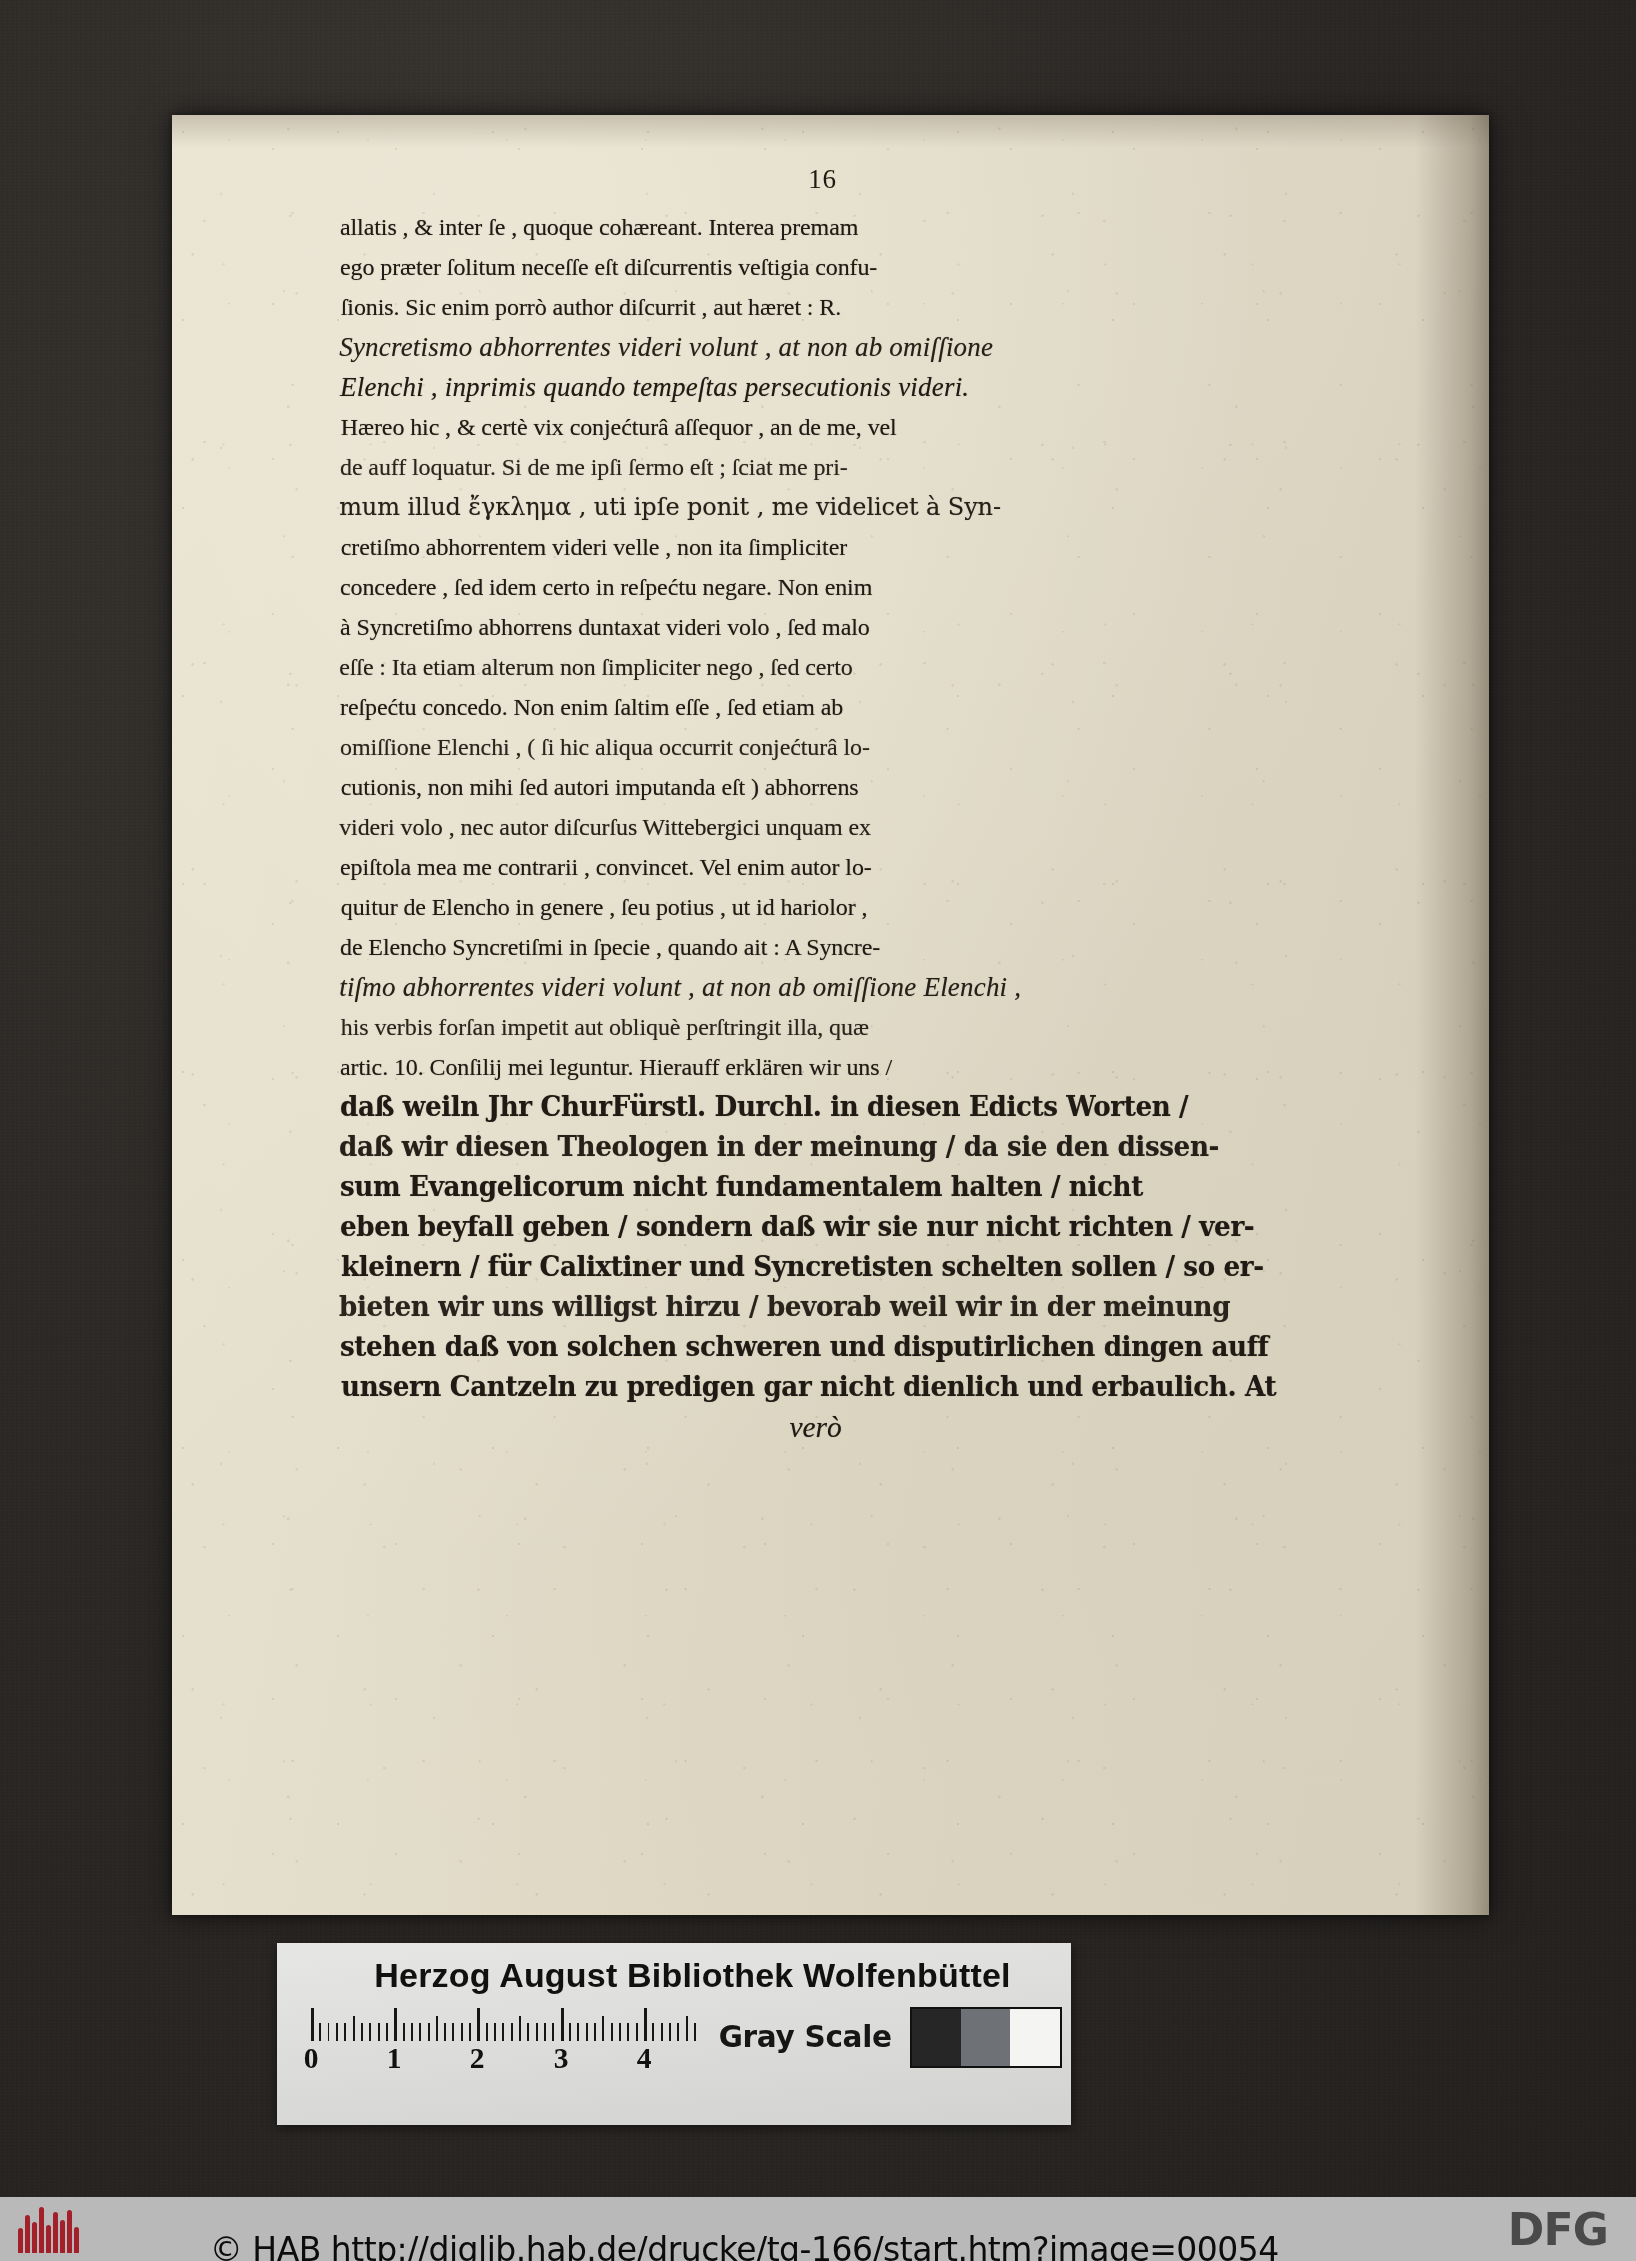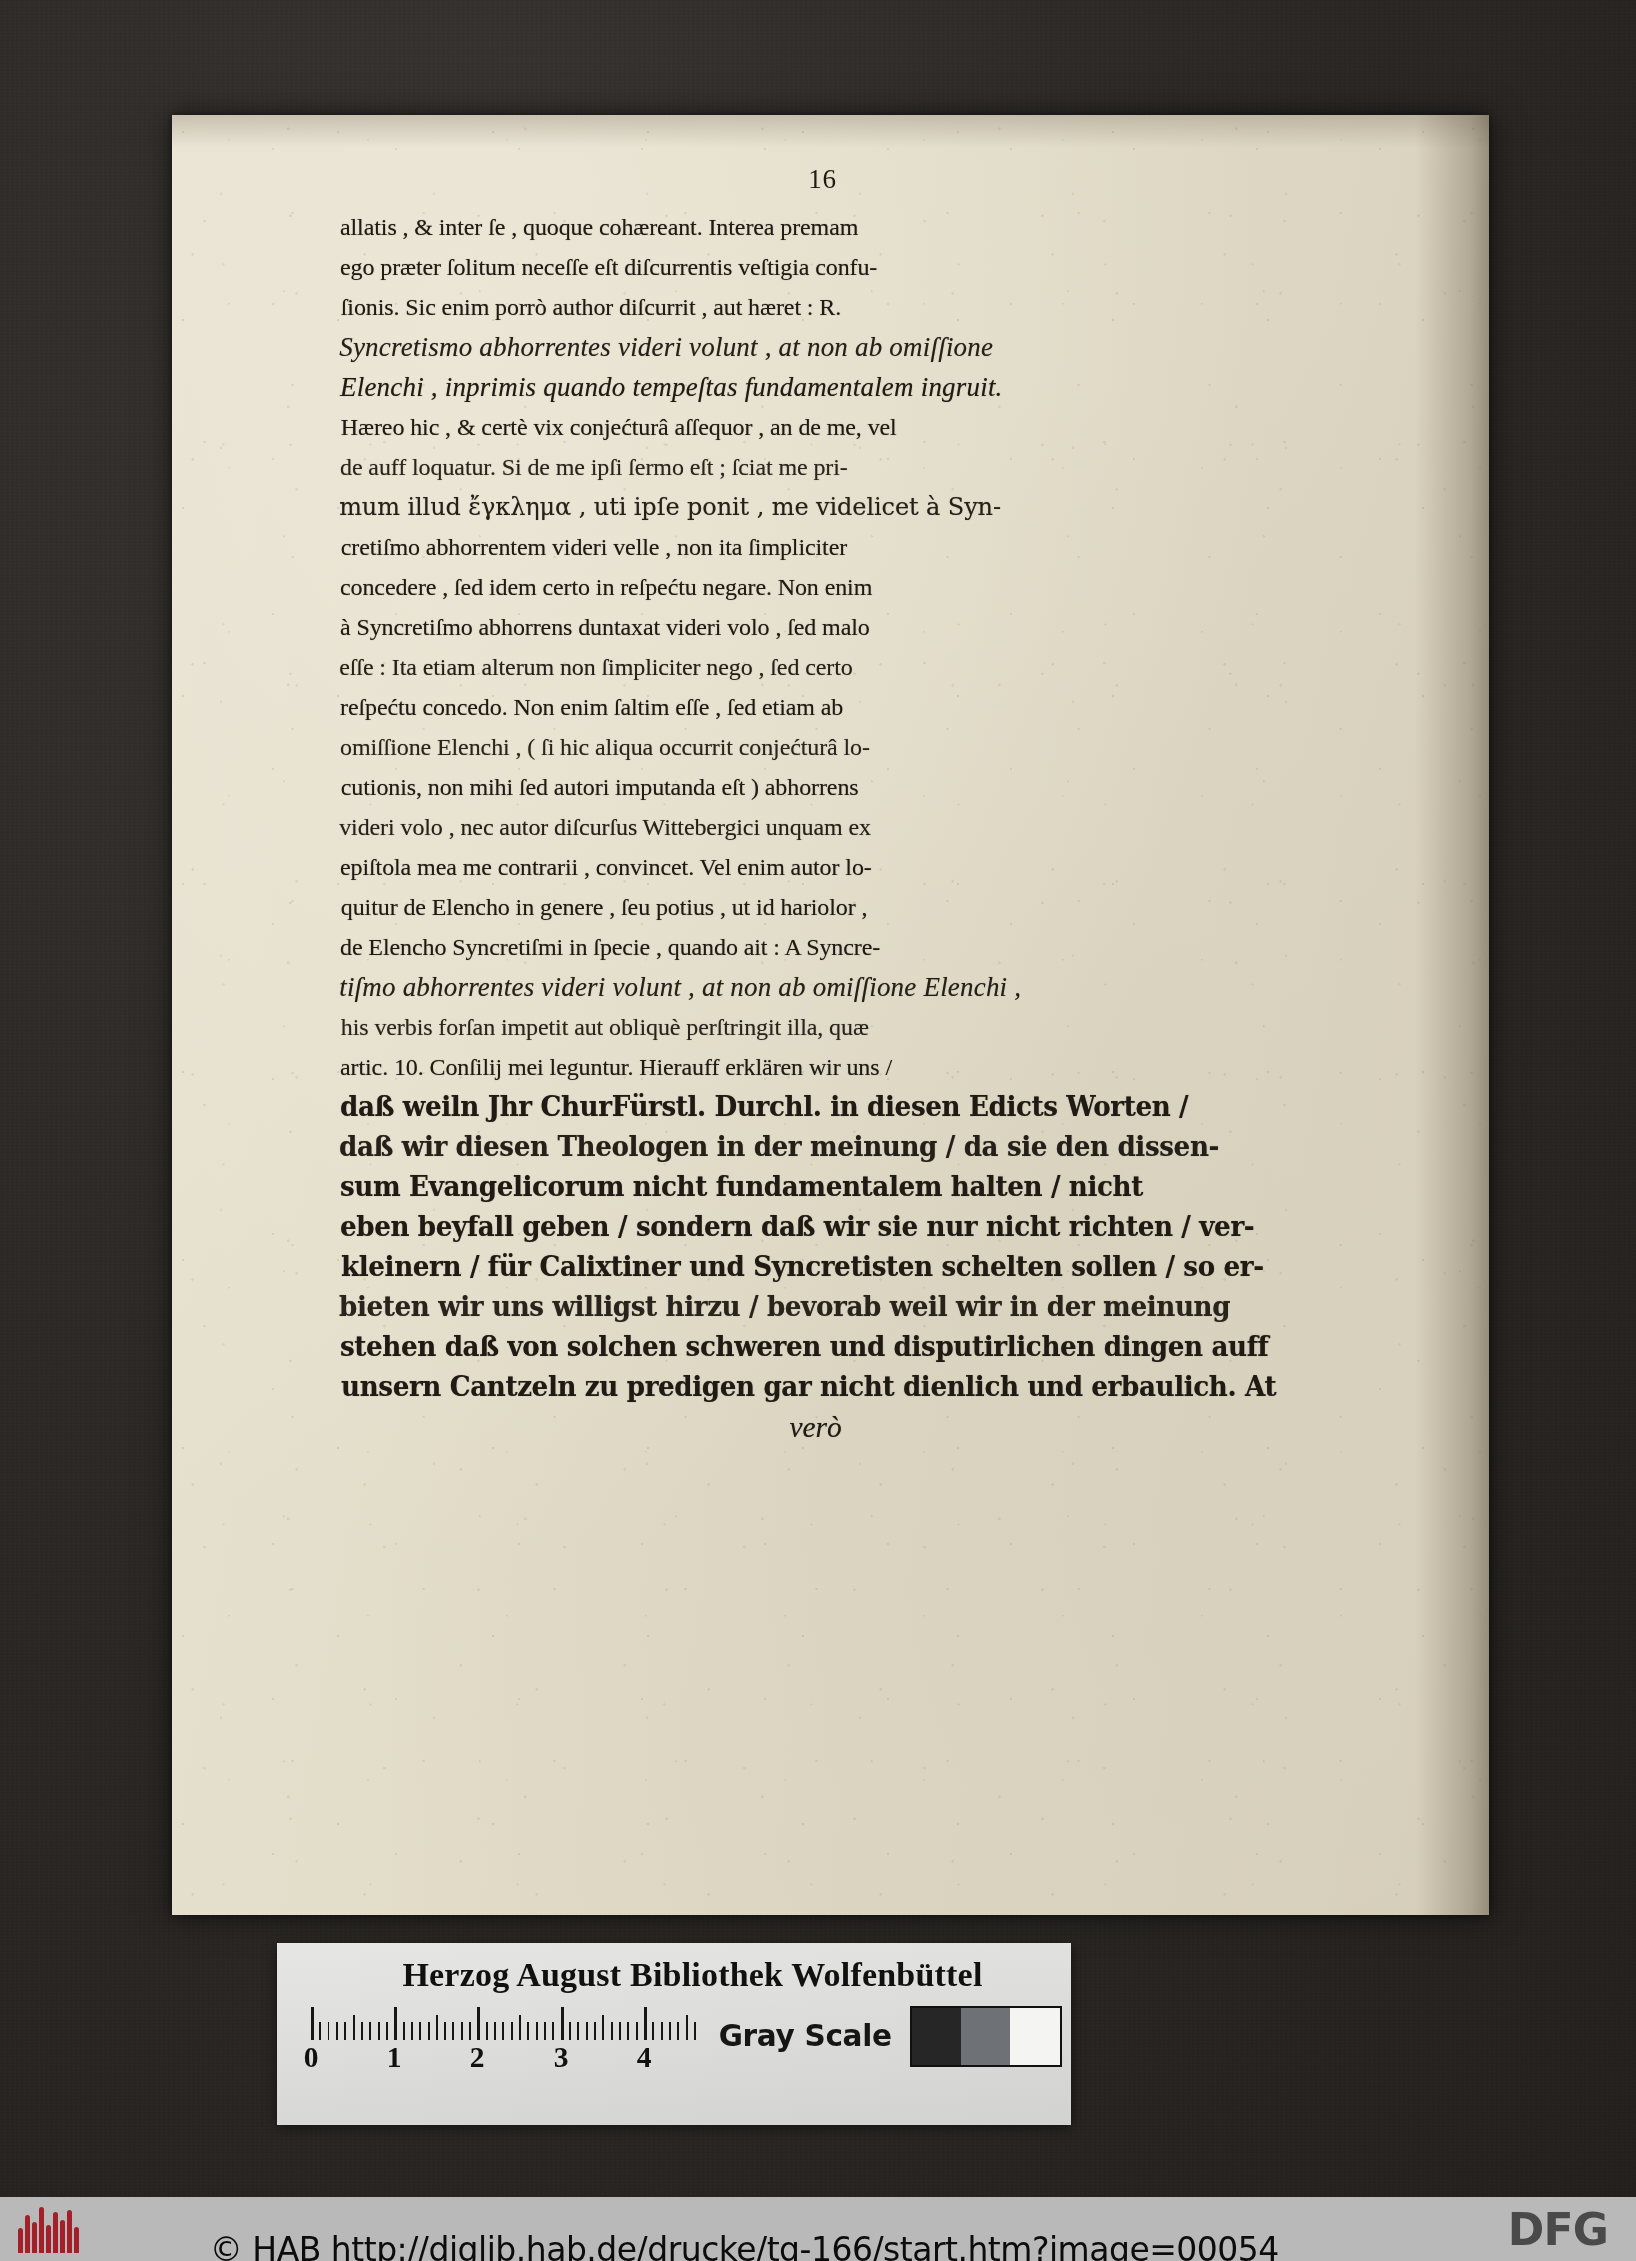--- a/index.html
+++ b/index.html
@@ -142,21 +142,21 @@
     left: 277px;
     top: 1943px;
     width: 794px;
     height: 182px;
     background: #dedede;
     background-image: linear-gradient(175deg, #e6e6e4 0%, #dcdcda 50%, #d2d2d0 100%);
     box-shadow: 0 2.5px 11.5px rgba(0,0,0,.55);
   }
   #hab-title {
     text-align: center;
-    font-family: Liberation Serif, serif;
+    font-family: Liberation Sans, sans-serif;
     font-weight: 700;
     font-size: 34px;
     color: #111;
     padding-top: 13px;
     letter-spacing: 0.2px;
     padding-left: 37px;
   }
   #card-lower {
     display: flex;
     align-items: flex-start;
@@ -268,21 +268,21 @@
   <div id="edge-shade-top"></div>
   <div id="gutter-shade"></div>
 
   <div id="type-block">
     <div id="folio-number">16</div>
     <div id="body-lines">
         <div class="tl">allatis , &amp; inter ſe , quoque cohæreant.   Interea premam</div>
         <div class="tl">ego præter ſolitum neceſſe eſt diſcurrentis veſtigia confu-</div>
         <div class="tl">ſionis.  Sic enim porrò author diſcurrit , aut hæret : R.</div>
         <div class="tl ital">Syncretismo abhorrentes videri volunt , at non ab omiſſione</div>
-        <div class="tl ital">Elenchi , inprimis quando tempeſtas fundamentalem ingruit.</div>
+        <div class="tl ital">Elenchi , inprimis quando tempeſtas persecutionis videri.</div>
         <div class="tl">Hæreo hic , &amp; certè vix conjećturâ aſſequor , an de me, vel</div>
         <div class="tl">de auff loquatur.  Si de me ipſi ſermo eſt ;  ſciat me pri-</div>
         <div class="tl grk">mum illud ἔγκλημα , uti ipſe ponit , me videlicet à Syn-</div>
         <div class="tl">cretiſmo abhorrentem videri velle , non ita ſimpliciter</div>
         <div class="tl">concedere , ſed idem certo in reſpećtu negare.  Non enim</div>
         <div class="tl">à Syncretiſmo abhorrens duntaxat videri volo , ſed malo</div>
         <div class="tl">eſſe : Ita etiam alterum non ſimpliciter nego , ſed certo</div>
         <div class="tl">reſpećtu concedo.   Non enim ſaltim eſſe , ſed etiam ab</div>
         <div class="tl">omiſſione Elenchi , ( ſi hic aliqua occurrit conjećturâ lo-</div>
         <div class="tl">cutionis, non mihi ſed autori imputanda eſt ) abhorrens</div>

